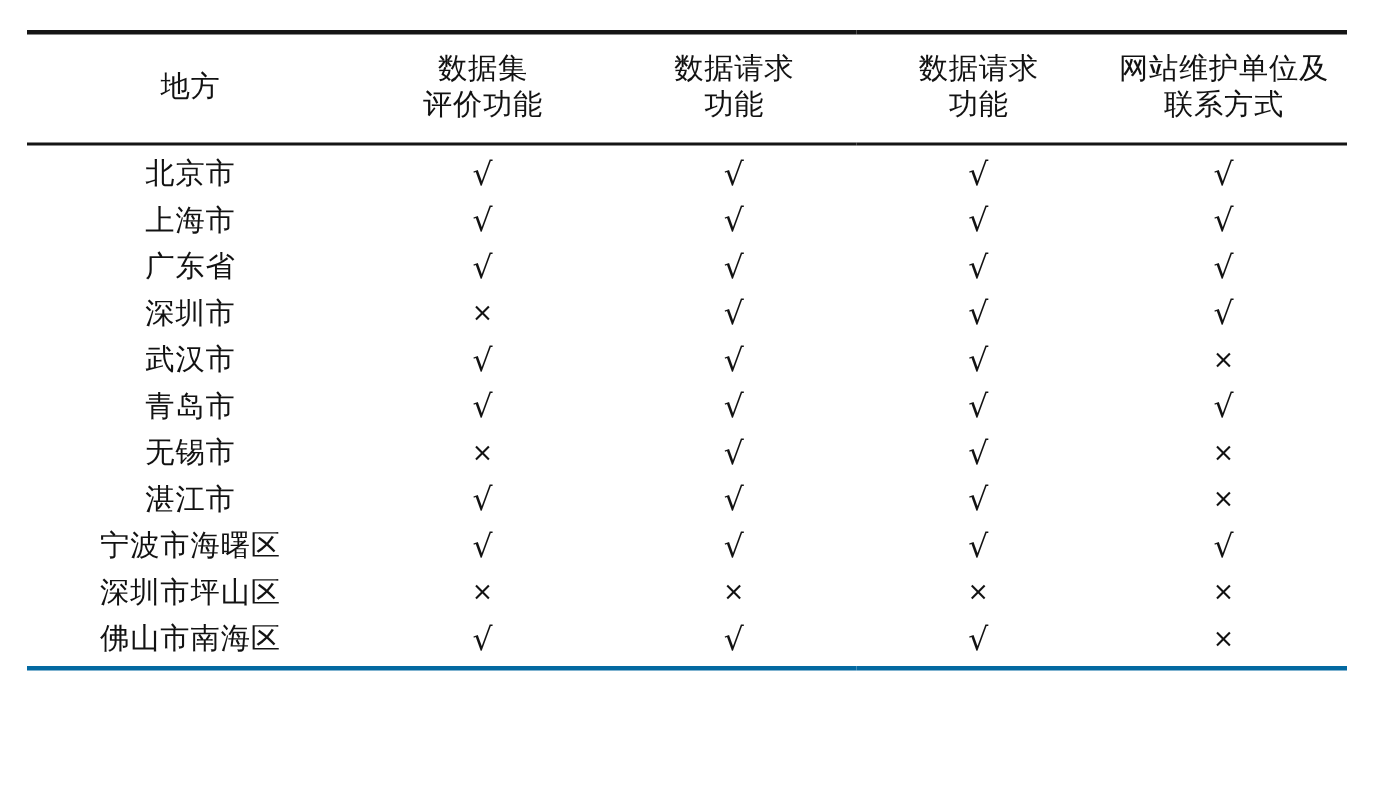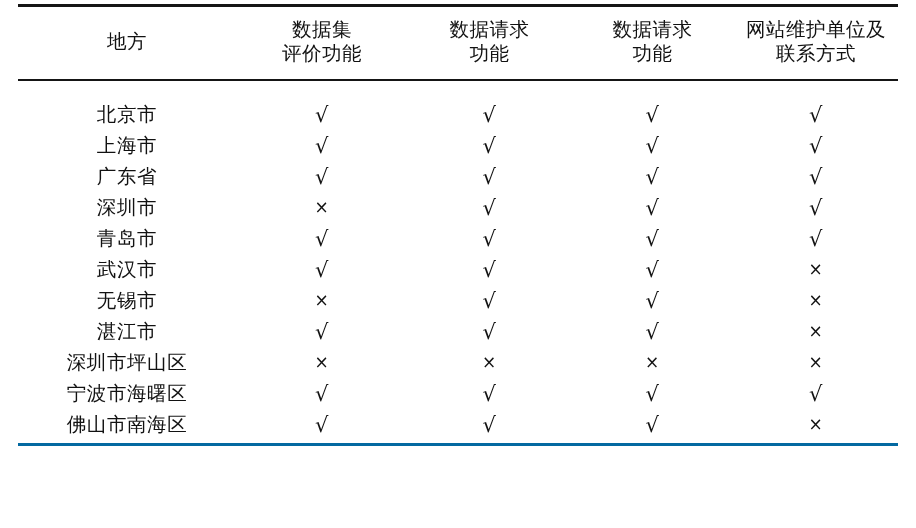--- a/index.html
+++ b/index.html
@@ -20,21 +20,21 @@
     width: 916px;
     height: 528px;
     box-sizing: border-box;
     padding: 0 18px;
   }
 
   table.data-table {
     width: 880px;
     border-collapse: collapse;
     table-layout: fixed;
-    margin-top: 4px;
+    margin-top: 20px;
   }
 
   
   col.c-place  { width: 218px; }
   col.c-eval   { width: 172px; }
   col.c-req    { width: 163px; }
   col.c-feed   { width: 163px; }
   col.c-maint  { width: 164px; }
 
   thead tr.header-row > th {
@@ -56,21 +56,21 @@
     border: none;
     padding: 0;
     height: 31px;
     text-align: center;
     vertical-align: middle;
     font-size: 19.5px;
     letter-spacing: 0.6px;
     white-space: nowrap;
   }
 
-  tbody tr.data-row:first-child > td { padding-top: 18px; }
+  tbody tr.data-row:first-child > td { padding-top: 3px; }
 
   tbody tr.data-row:last-child > td {
     border-bottom: 3px solid #0369a1;
     padding-bottom: 3px;
   }
 
   td.place-cell { letter-spacing: 1.2px; }
 
   .mark {
     display: inline-block;
@@ -144,60 +144,60 @@
           <td><span class="mark check">√</span></td>
         </tr>
         <tr class="data-row">
           <td class="place-cell">深圳市</td>
           <td><span class="mark cross">×</span></td>
           <td><span class="mark check">√</span></td>
           <td><span class="mark check">√</span></td>
           <td><span class="mark check">√</span></td>
         </tr>
         <tr class="data-row">
+          <td class="place-cell">武汉市</td>
+          <td><span class="mark check">√</span></td>
+          <td><span class="mark check">√</span></td>
+          <td><span class="mark check">√</span></td>
+          <td><span class="mark cross">×</span></td>
+        </tr>
+        <tr class="data-row">
           <td class="place-cell">青岛市</td>
           <td><span class="mark check">√</span></td>
           <td><span class="mark check">√</span></td>
           <td><span class="mark check">√</span></td>
           <td><span class="mark check">√</span></td>
         </tr>
         <tr class="data-row">
-          <td class="place-cell">武汉市</td>
-          <td><span class="mark check">√</span></td>
-          <td><span class="mark check">√</span></td>
-          <td><span class="mark check">√</span></td>
-          <td><span class="mark cross">×</span></td>
-        </tr>
-        <tr class="data-row">
           <td class="place-cell">无锡市</td>
           <td><span class="mark cross">×</span></td>
           <td><span class="mark check">√</span></td>
           <td><span class="mark check">√</span></td>
           <td><span class="mark cross">×</span></td>
         </tr>
         <tr class="data-row">
           <td class="place-cell">湛江市</td>
           <td><span class="mark check">√</span></td>
           <td><span class="mark check">√</span></td>
           <td><span class="mark check">√</span></td>
           <td><span class="mark cross">×</span></td>
         </tr>
         <tr class="data-row">
+          <td class="place-cell">宁波市海曙区</td>
+          <td><span class="mark check">√</span></td>
+          <td><span class="mark check">√</span></td>
+          <td><span class="mark check">√</span></td>
+          <td><span class="mark check">√</span></td>
+        </tr>
+        <tr class="data-row">
           <td class="place-cell">深圳市坪山区</td>
           <td><span class="mark cross">×</span></td>
           <td><span class="mark cross">×</span></td>
           <td><span class="mark cross">×</span></td>
           <td><span class="mark cross">×</span></td>
-        </tr>
-        <tr class="data-row">
-          <td class="place-cell">宁波市海曙区</td>
-          <td><span class="mark check">√</span></td>
-          <td><span class="mark check">√</span></td>
-          <td><span class="mark check">√</span></td>
-          <td><span class="mark check">√</span></td>
         </tr>
         <tr class="data-row">
           <td class="place-cell">佛山市南海区</td>
           <td><span class="mark check">√</span></td>
           <td><span class="mark check">√</span></td>
           <td><span class="mark check">√</span></td>
           <td><span class="mark cross">×</span></td>
         </tr>
       </tbody>
   </table>

